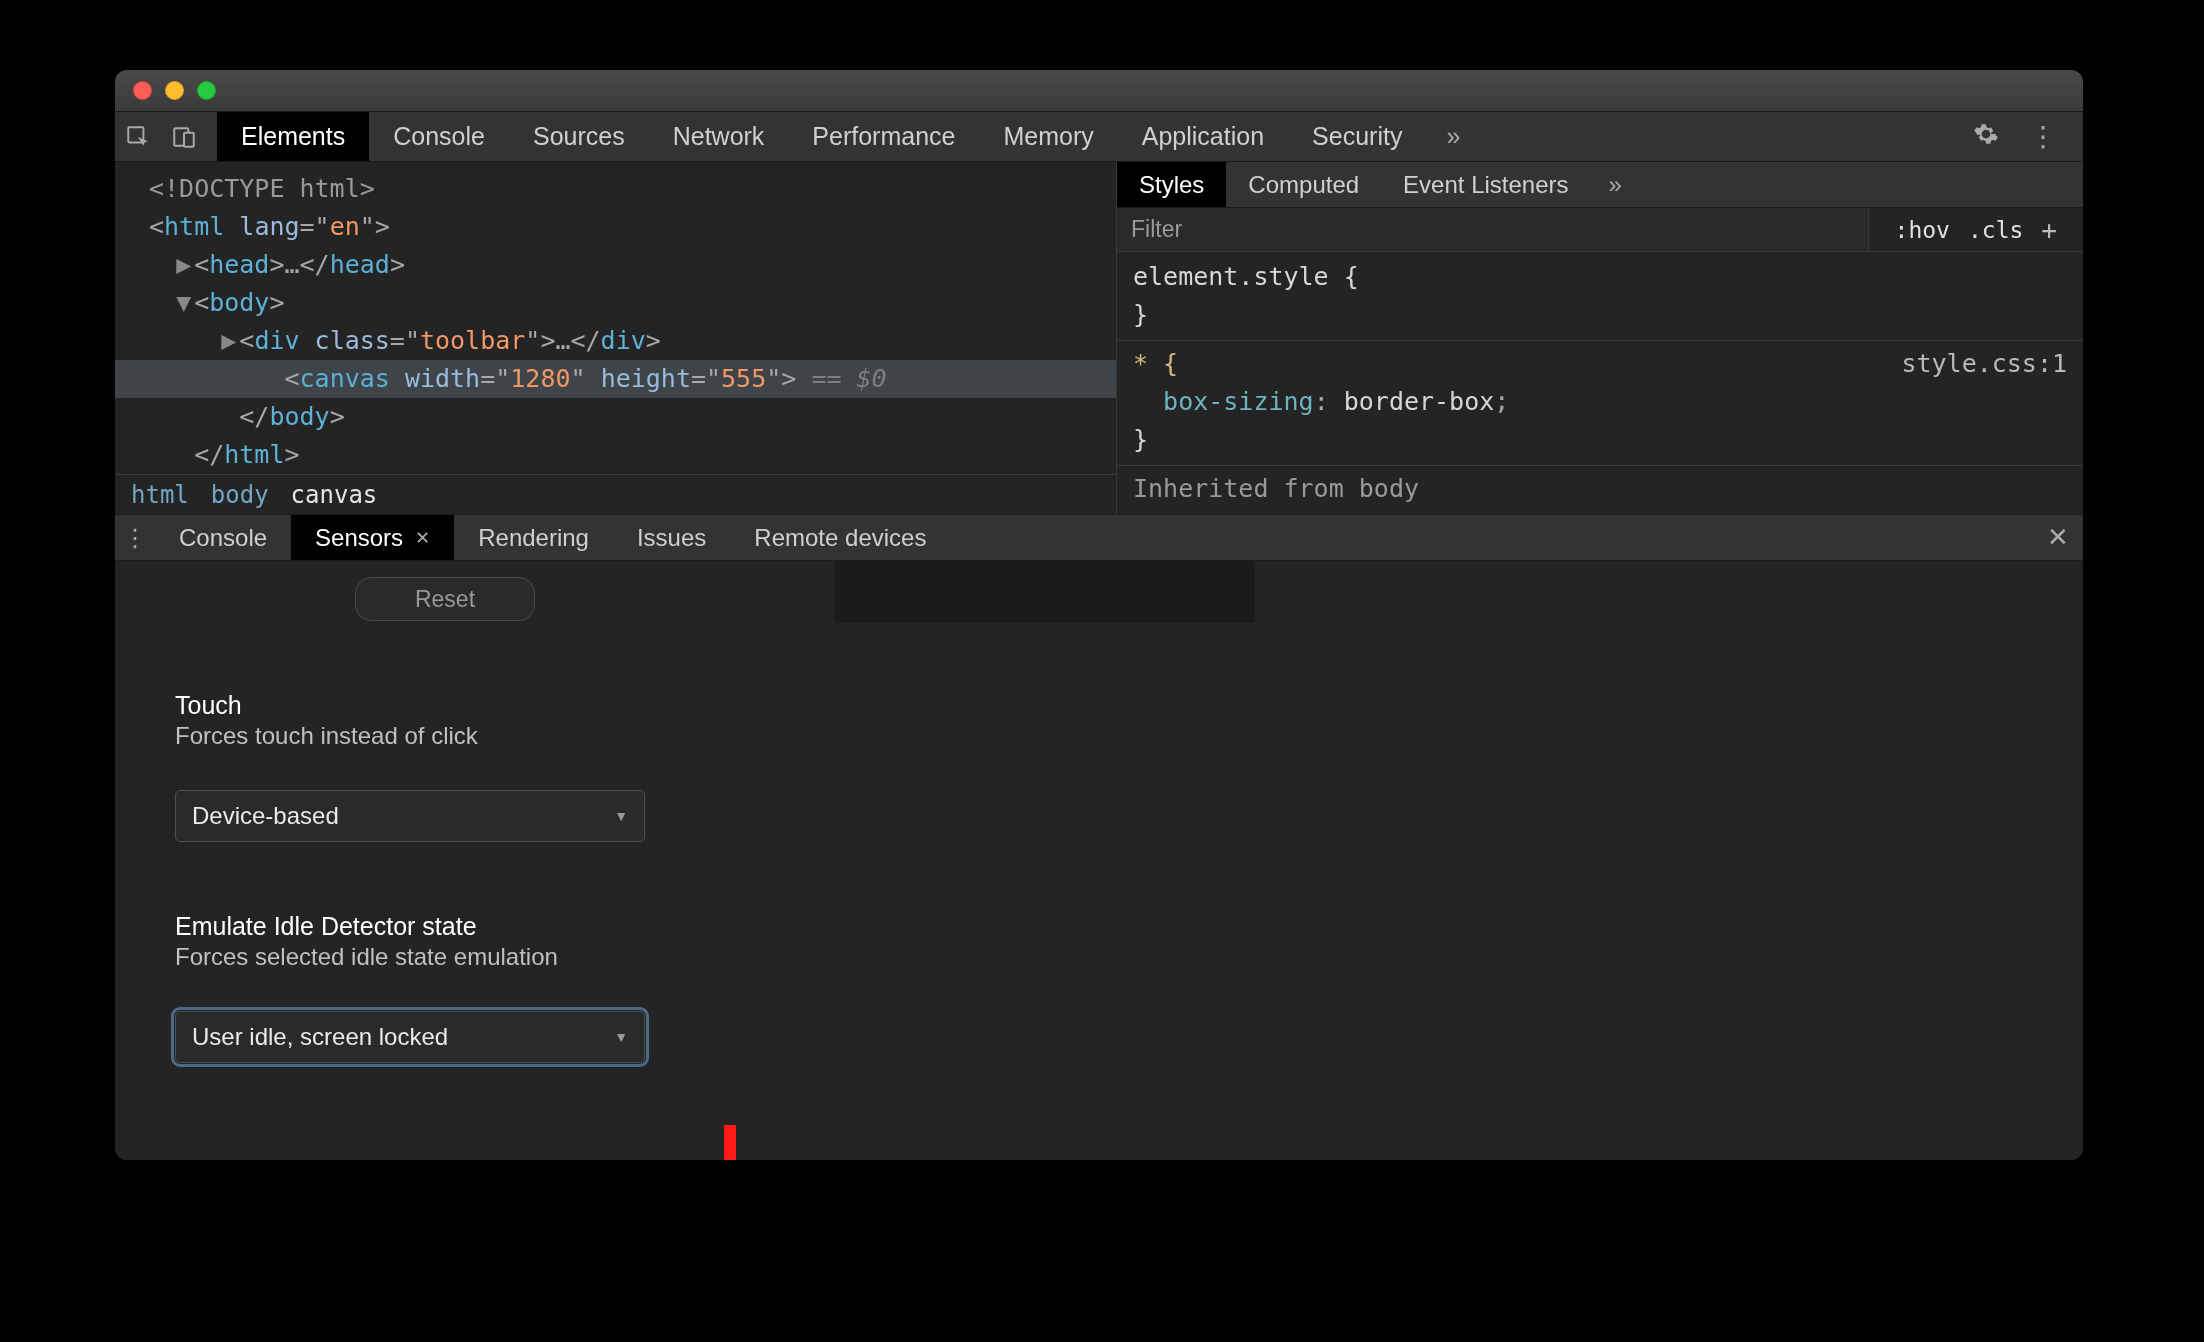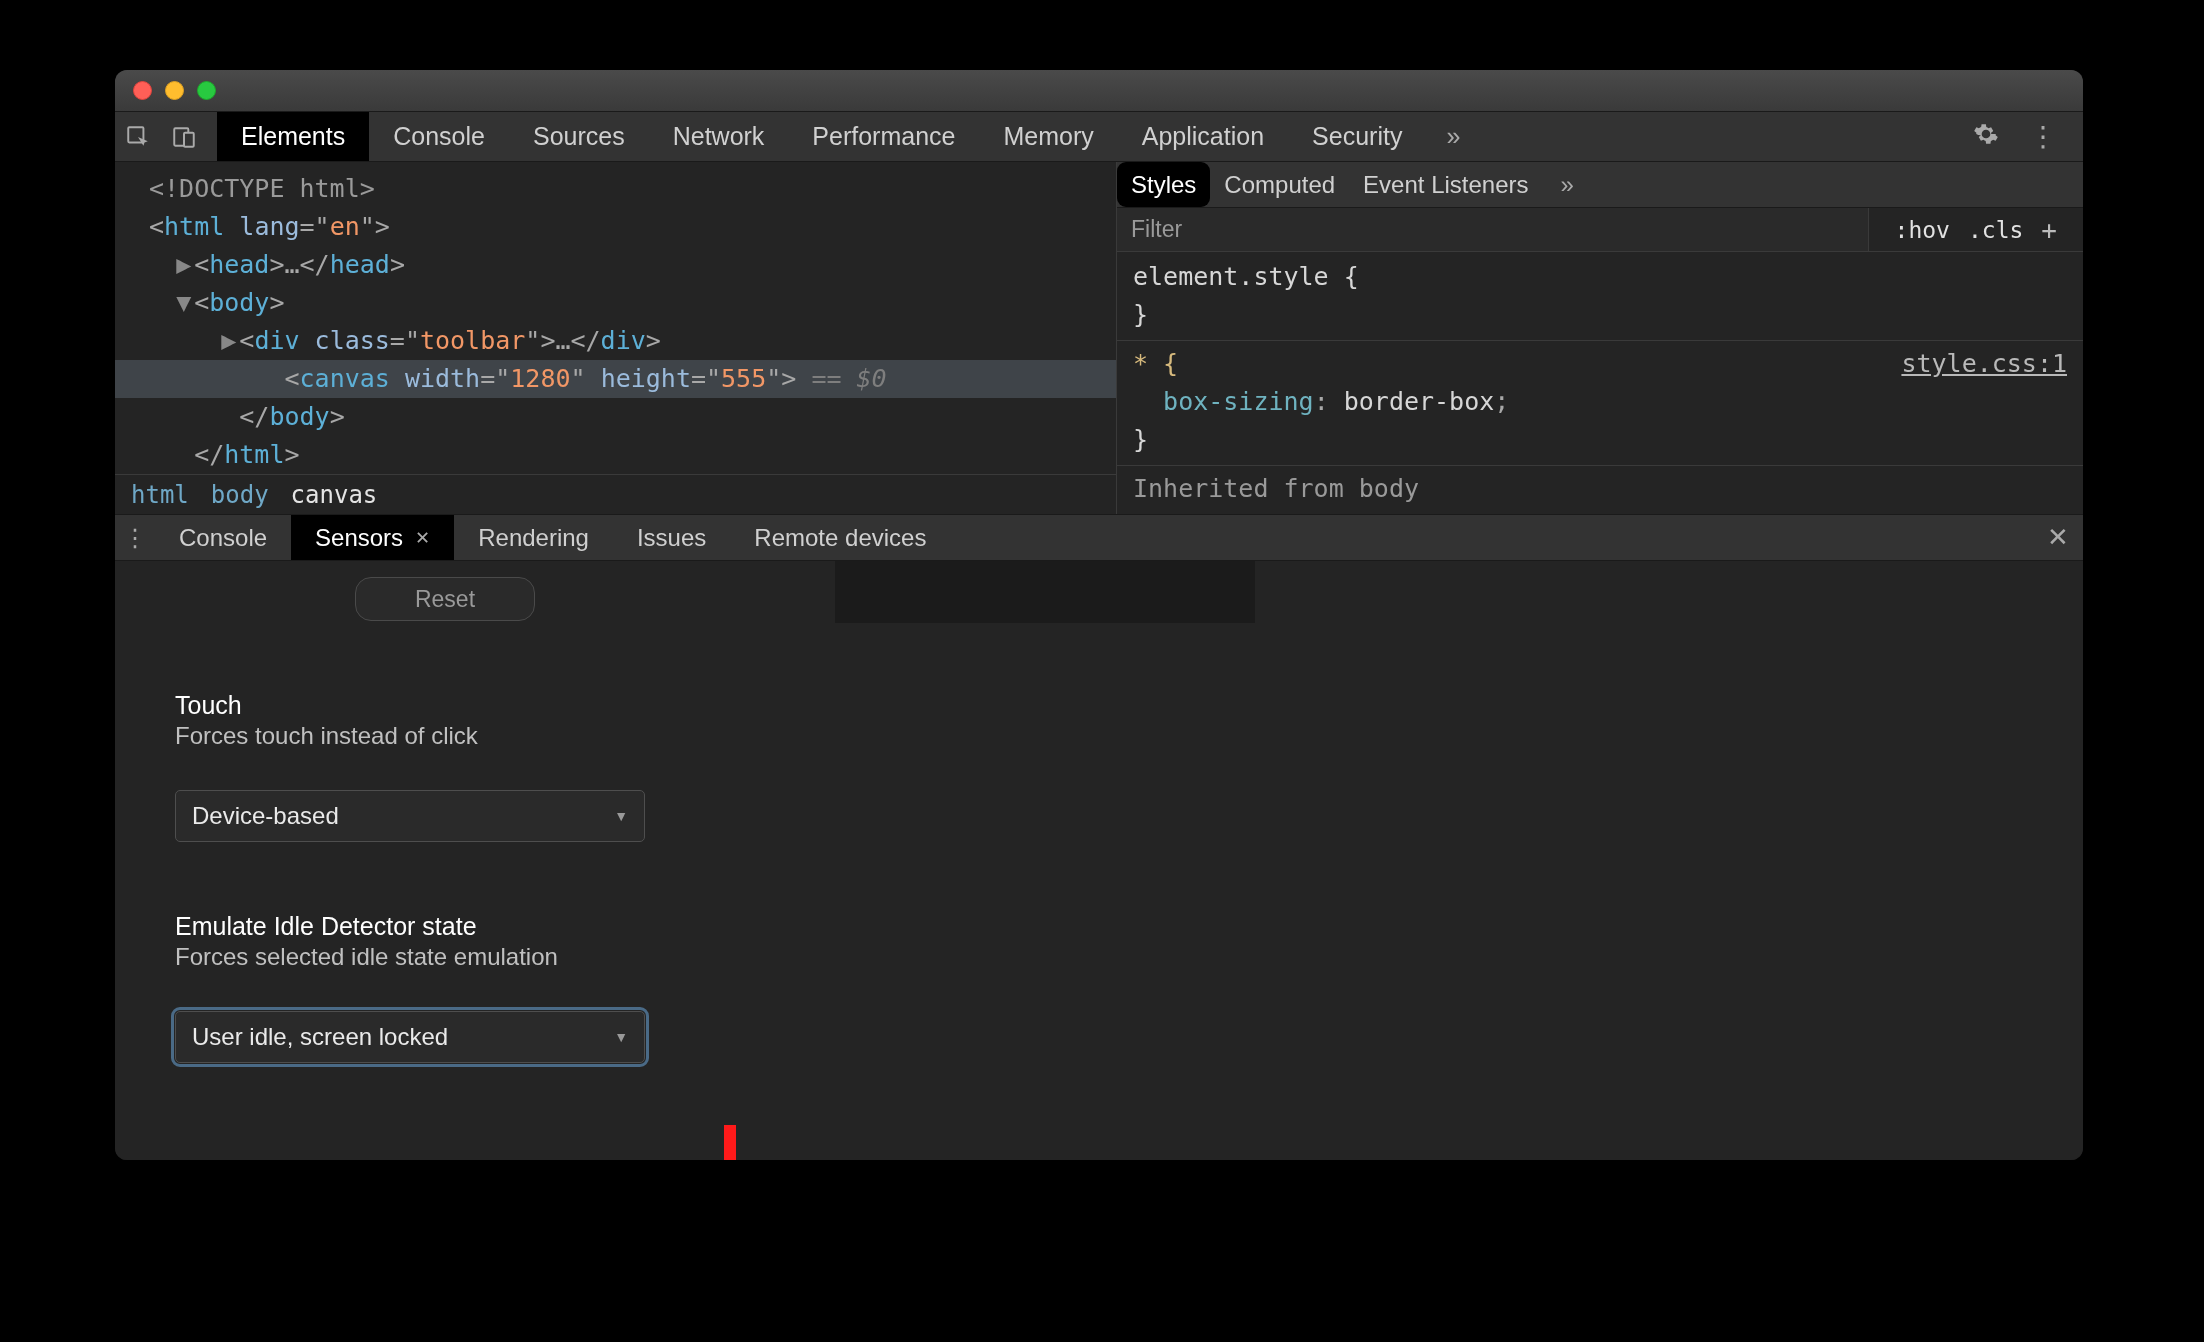--- a/index.html
+++ b/index.html
@@ -78,21 +78,21 @@
     color: #6fa8c7;
   }
   .breadcrumb .cur { color: #e4e4e4; }
 
   .styles-panel { flex:1; display:flex; flex-direction:column; }
   .styles-tabs {
     height: 46px; display:flex; align-items:stretch;
     background: #333; border-bottom:1px solid #1a1a1a;
     font-size: 24px; color:#d0d0d0;
   }
-  .styles-tabs .stab { padding: 0 14px; display:flex; align-items:center;border-radius:9px; }
+  .styles-tabs .stab { padding: 0 22px; display:flex; align-items:center; }
   .styles-tabs .stab.active { background:#000; color:#fff; }
   .styles-tabs .schev { padding:0 18px; display:flex; align-items:center; color:#aaa; }
 
   .filter-row {
     height: 44px; display:flex; align-items:stretch;
     border-bottom:1px solid #3a3a3a; background:#2a2a2a;
   }
   .filter-input {
     flex:1; background:transparent; border:none; color:#c7c7c7;
     padding: 0 14px; font-size:23px; outline:none;
@@ -104,21 +104,21 @@
     display:flex; align-items:center; padding:0 26px; gap:18px;
     border-left:1px solid #3a3a3a;
   }
   .hov-cls .plus { font-size:26px; color:#bbb; }
 
   .styles-body {
     flex:1; padding: 6px 16px;
     font-family: Menlo, Consolas, monospace; font-size:25px; line-height:38px;
     color:#d7d7d7; overflow:hidden;
   }
-  .rule-src { float:right; color:#b9b9b9; text-decoration:underline; }
+  .rule-src { float:right; color:#b9b9b9; }
   .css-sel { color:#d7ba7d; }
   .css-prop { color:#6fb3c0; }
   .css-val { color:#d7d7d7; }
   .inherit { color:#9a9a9a; }
   .inherit .ih-code { font-family: Menlo, Consolas, monospace; }
 
   
   .drawer { flex:1; display:flex; flex-direction:column; background:#242424; border-top:1px solid #1a1a1a; }
   .drawer-tabs {
     height: 46px; background:#333; display:flex; align-items:stretch;

